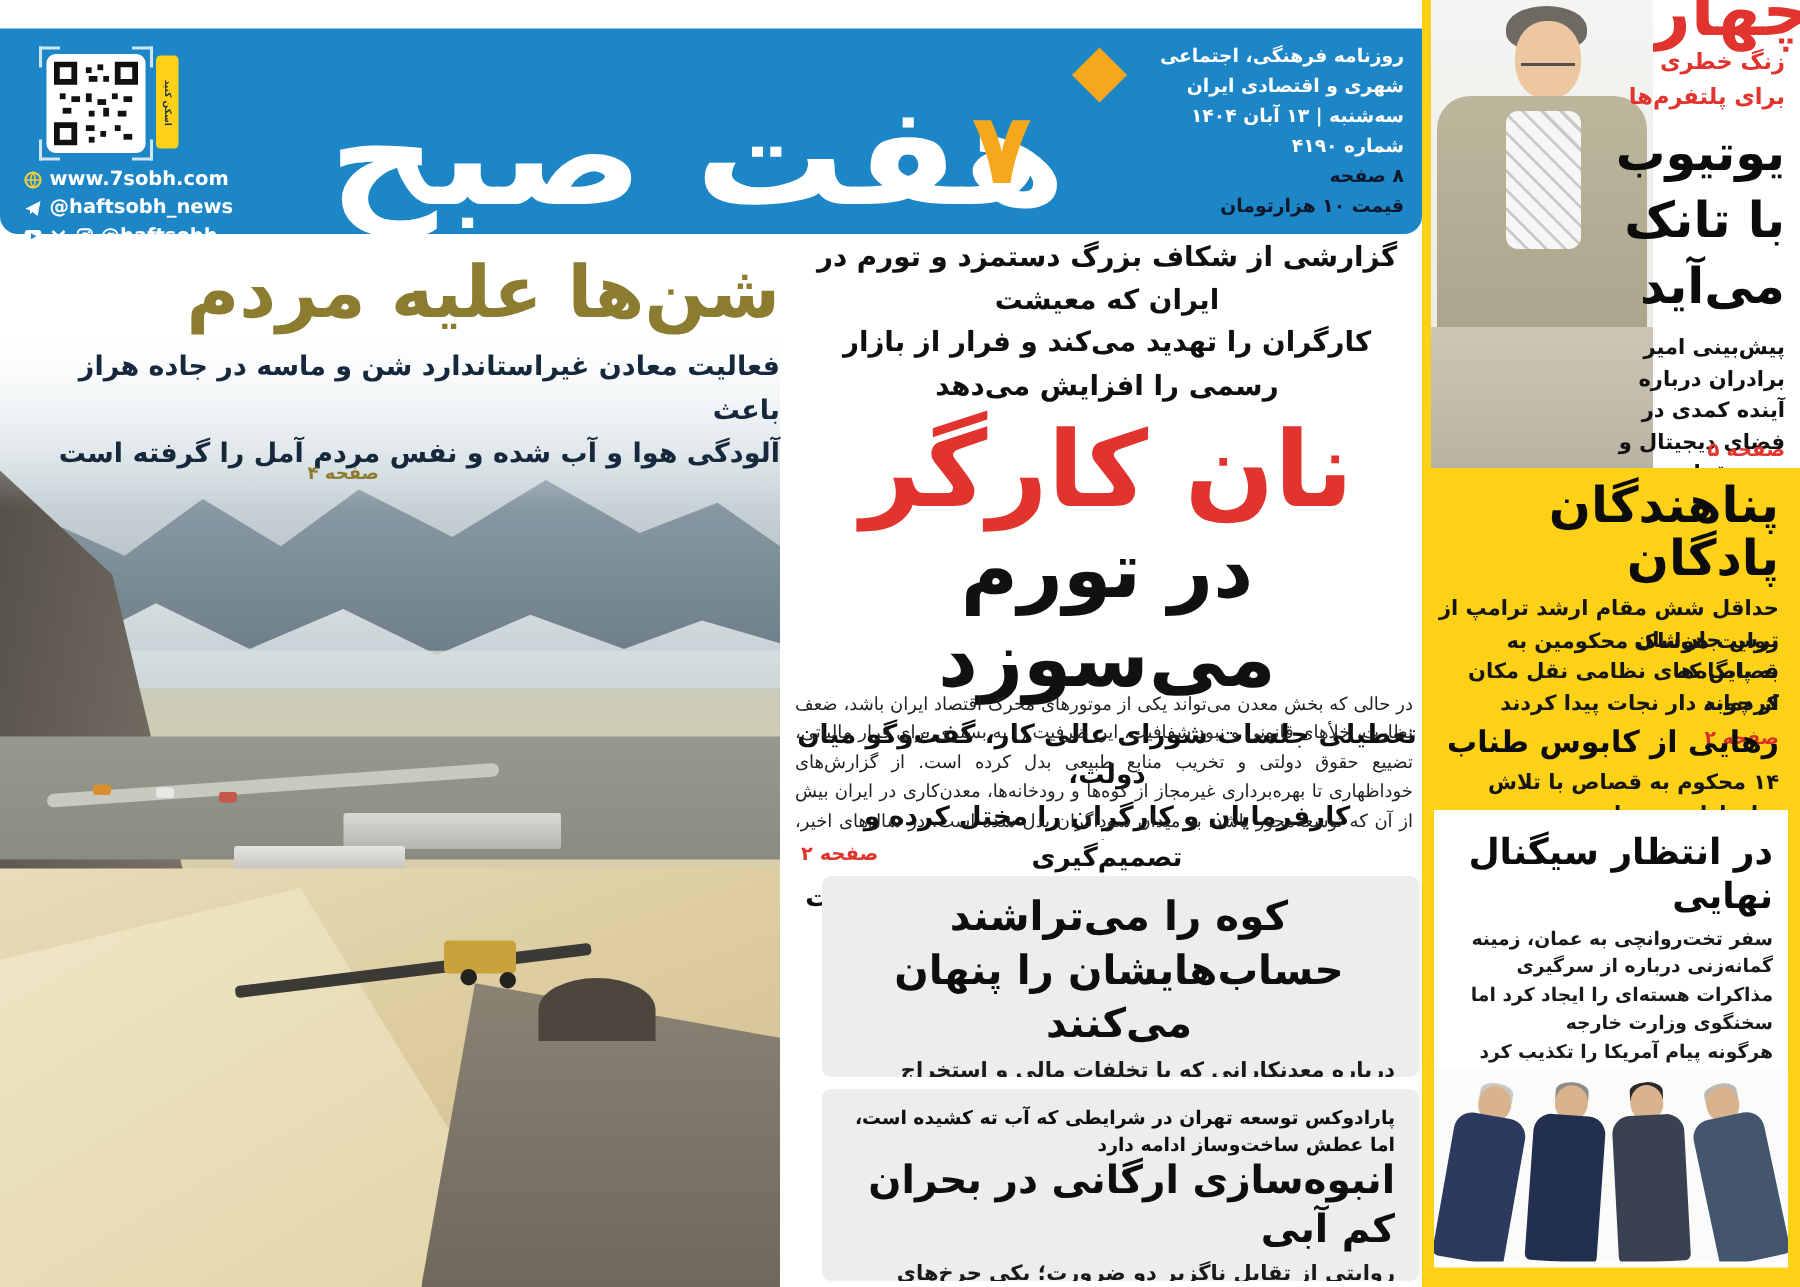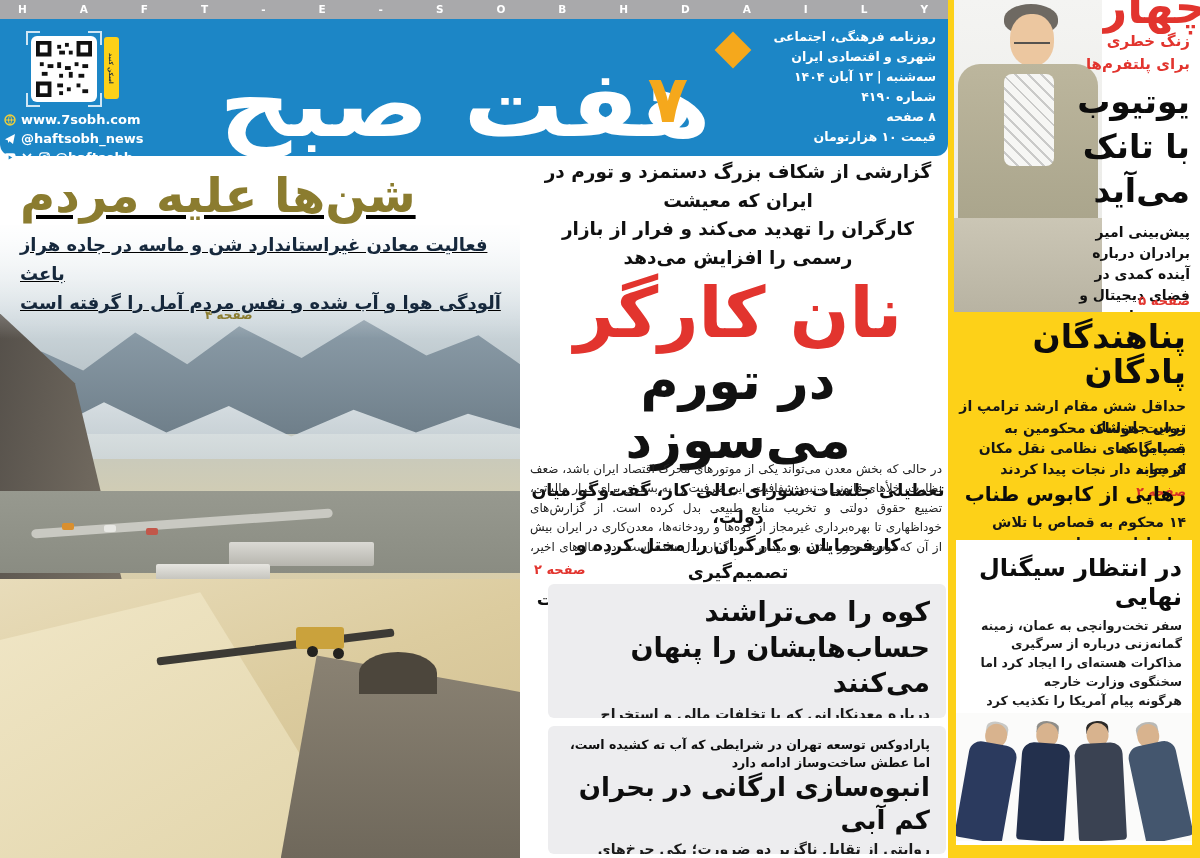--- a/index.html
+++ b/index.html
@@ -20,35 +20,35 @@
   .qr-wrap{left:26px;top:12px;width:76px;height:76px;}
   .qr-box{position:absolute;left:5px;top:5px;width:66px;height:66px;background:#fff;border-radius:6px;padding:5px;}
   .qr-corner{position:absolute;width:14px;height:14px;border:2px solid #cfe6f4;}
   .qc-tl{left:0;top:0;border-right:none;border-bottom:none;}
   .qc-tr{right:0;top:0;border-left:none;border-bottom:none;}
   .qc-bl{left:0;bottom:0;border-right:none;border-top:none;}
   .qc-br{right:0;bottom:0;border-left:none;border-top:none;}
   .qr-tag{left:104px;top:18px;width:15px;height:62px;background:#fdd118;border-radius:3px;
           display:flex;align-items:center;justify-content:center;overflow:hidden;}
   .qr-tag span{font-size:6px;font-weight:bold;color:#203040;transform:rotate(90deg);white-space:nowrap;}
-  .mast-links{left:4px;top:92px;width:200px;direction:ltr;}
+  .mast-links{left:16px;top:92px;width:200px;direction:ltr;}
   .mlink{display:flex;align-items:center;gap:5px;color:#fff;font-size:13px;font-weight:bold;
          line-height:17px;margin-bottom:2px;}
   .icon{display:inline-flex;width:12px;height:12px;align-items:center;justify-content:center;}
   .logo-wrap{left:150px;top:14px;width:630px;height:122px;display:flex;align-items:flex-end;justify-content:center;}
   .logo-text{color:#fff;font-size:100px;font-weight:900;line-height:1;direction:rtl;
              letter-spacing:-6px;transform:scaleY(.92);}
   .logo-seven{position:absolute;right:92px;top:34px;color:#f5a81c;font-size:66px;font-weight:900;line-height:1;}
   .logo-diamond{position:absolute;right:34px;top:4px;width:26px;height:26px;background:#f5a81c;transform:rotate(45deg);}
   .pubinfo{right:12px;top:8px;width:172px;direction:rtl;text-align:right;color:#fff;
            font-size:12.5px;font-weight:bold;line-height:20px;}
-  .pubinfo .yl{color:#ffffff;}
-
-  
-  .left-story{left:20px;top:168px;width:500px;direction:rtl;text-align:left;text-decoration:underline;}
+  .pubinfo .yl{color:#0f172a;}
+
+  
+  .left-story{left:20px;top:168px;width:500px;direction:rtl;text-align:right;}
   .left-headline{color:#8b7c2f;font-size:48px;font-weight:900;line-height:1.15;letter-spacing:-1px;}
   .left-sub{margin-top:8px;color:#16283c;font-size:18px;font-weight:900;line-height:1.6;}
   .left-page{position:absolute;left:185px;top:140px;color:#8b7c2f;font-size:12px;font-weight:bold;}
 
   .photo{left:0;top:225px;width:520px;height:633px;overflow:hidden;
          background:linear-gradient(180deg,#eef3f6 0%,#cfd9de 14%,#b9c4c9 24%,#d8cfae 48%,#d9cba4 72%,#cabc96 100%);}
   .ph{position:absolute;}
   .ph-ridge{left:0;top:13%;width:100%;height:20%;background:linear-gradient(180deg,#8fa0ac,#6f7f8a);
             clip-path:polygon(0 55%,8% 35%,16% 50%,26% 20%,36% 45%,46% 15%,58% 40%,70% 10%,82% 38%,92% 22%,100% 45%,100% 100%,0 100%);}
   .ph-snow{left:0;top:25%;width:100%;height:12%;opacity:.85;background:linear-gradient(#eef3f5,#cfd8dc);
@@ -81,21 +81,21 @@
   .c-head-red{text-align:center;color:#e2342e;font-size:70px;font-weight:900;line-height:1.1;letter-spacing:-2px;margin-top:2px;}
   .c-head-black{text-align:center;color:#111;font-size:52px;font-weight:900;line-height:1.15;letter-spacing:-2px;}
   .c-deck{text-align:center;font-size:17.5px;font-weight:900;line-height:1.55;color:#101010;margin-top:6px;}
   .c-body{position:absolute;left:530px;top:460px;width:412px;height:100px;overflow:hidden;direction:rtl;
           font-size:12px;line-height:1.62;color:#222;text-align:justify;}
   .c-page{position:absolute;left:534px;top:562px;color:#e2342e;font-size:13px;font-weight:bold;direction:rtl;}
   .graybox{position:absolute;left:548px;width:398px;background:#ededef;border-radius:6px;
            direction:rtl;text-align:right;padding:10px 16px 8px 14px;overflow:hidden;}
   .gb1{top:584px;height:134px;}
   .gb2{top:726px;height:128px;}
-  .gb-head{font-size:27px;font-weight:900;line-height:1.32;color:#0e0e0e;letter-spacing:-1px;}
+  .gb-head{font-size:27px;font-weight:900;line-height:1.32;color:#0e0e0e;letter-spacing:-1px;text-align:center;}
   .gb-head2{font-size:26px;font-weight:900;line-height:1.25;color:#0e0e0e;letter-spacing:-1px;}
   .gb-kicker{font-size:12.5px;font-weight:900;color:#0e0e0e;line-height:1.4;}
   .gb-sub{font-size:14px;font-weight:bold;line-height:1.5;color:#1a1a1a;margin-top:3px;}
 
   
   .rightcol{right:0;top:0;width:252px;height:858px;background:#fdd118;}
   .rc{position:absolute;}
   .s1card{left:6px;top:0;width:246px;height:312px;background:#fff;overflow:hidden;}
   .corner-word{position:absolute;top:-20px;right:-8px;color:#e2342e;font-size:46px;font-weight:900;direction:rtl;}
   .s1-kicker{position:absolute;right:10px;top:30px;color:#e2342e;font-size:15px;font-weight:900;
@@ -138,23 +138,20 @@
   .m1{left:6px;transform:rotate(10deg);}  .m1 .hair{background:#c9c9c6;} .m1 .torso{background:#2b3a5e;}
   .m2{left:62px;transform:rotate(4deg);}  .m2 .hair{background:#8f8d88;} .m2 .torso{background:#23304d;}
   .m3{left:118px;transform:rotate(-3deg);}.m3 .hair{background:#2c2a28;} .m3 .torso{background:#3a4252;}
   .m4{left:176px;transform:rotate(-12deg);}.m4 .hair{background:#b9b9b6;} .m4 .torso{background:#44566e;}
 </style>
 </head>
 <body>
 
 <div class="page">
 
-  <div class="abs topstrip">
-    <span>H A F T - E - S O B H D A I L Y</span>
-  </div>
 
   <div class="abs rightcol">
 
     <div class="rc s1card">
       <div class="corner-word">چهار</div>
       <div class="s1-photo">
         <div class="s1p s1-hair"></div>
         <div class="s1p s1-face"></div>
         <div class="s1p s1-glasses"></div>
         <div class="s1p s1-body"></div>

